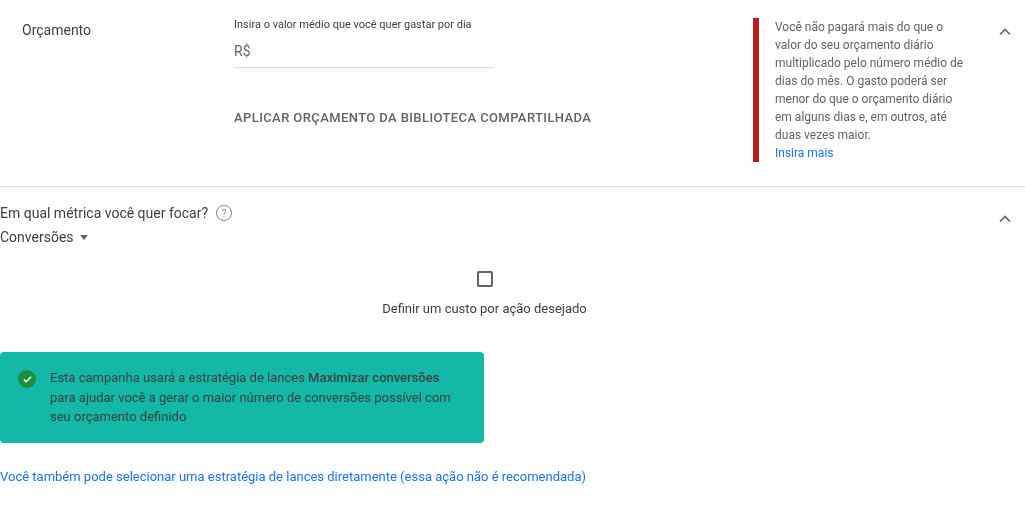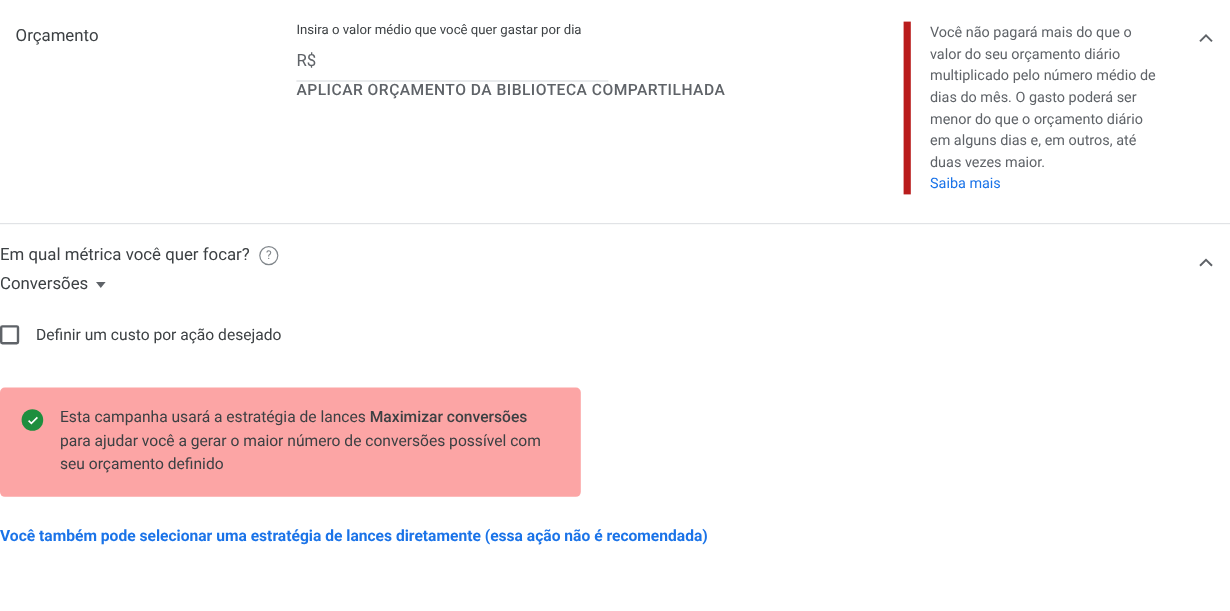--- a/index.html
+++ b/index.html
@@ -12,24 +12,24 @@
   }
   .section {
     display: flex;
     border-bottom: 1px solid #dadce0;
     padding: 18px 0 24px 0;
     background: #fff;
   }
   .section.last { border-bottom: none; }
   .label-col {
     width: 234px;
+    padding-left: 22px;
     padding-top: 4px;
     font-size: 14px;
     color: #3c4043;
-    margin-left: 13px;
   }
   .content-col {
     flex: 1;
     padding-right: 16px;
   }
   .help-col {
     width: 232px;
     border-left: 6px solid #b91c1c;
     padding: 0 16px 0 16px;
     font-size: 12px;
@@ -55,20 +55,21 @@
     display: block;
     width: 240px;
   }
   .input-underline {
     border-bottom: 1px solid #dadce0;
     width: 260px;
     height: 1px;
     margin-top: 2px;
   }
   .apply-lib {
+    margin-top: 42px;
     font-size: 13px;
     color: #5f6368;
     letter-spacing: 0.4px;
     font-weight: 500;
   }
   .learn-more {
     color: #1a73e8;
     font-size: 12px;
     cursor: pointer;
   }
@@ -109,30 +110,31 @@
     color: #80868b;
     margin-top: 10px;
   }
   .checkbox-row {
     display: flex;
     align-items: center;
     gap: 14px;
     margin-top: 26px;
     font-size: 13px;
     color: #3c4043;
+    flex-direction: column;
   }
   .checkbox {
     width: 16px; height: 16px;
     border: 2px solid #5f6368;
     border-radius: 2px;
     background: #fff;
   }
   .notice {
     margin-top: 36px;
-    background: #fca5a5;
+    background: #14b8a6;
     border-radius: 4px;
     padding: 16px 18px;
     display: flex;
     gap: 14px;
     width: 484px;
     font-size: 13px;
     color: #3c4043;
     line-height: 1.5;
   }
   .check-circle {
@@ -143,42 +145,41 @@
     display: flex; align-items: center; justify-content: center;
     margin-top: 2px;
   }
   .check-circle svg { width: 11px; height: 11px; }
   .strong { font-weight: 500; }
   .alt-link {
     margin-top: 26px;
     font-size: 13px;
     color: #1a73e8;
     cursor: pointer;
-    font-weight: bold;
   }
   .chevron svg { width: 20px; height: 20px; }
   .chevron { color: #5f6368; cursor: pointer; }
 </style>
 </head>
 <body>
 
 <div class="section">
   <div class="label-col">Orçamento</div>
   <div class="content-col">
     <div class="field-label">Insira o valor médio que você quer gastar por dia</div>
     <div>
       <span class="currency-prefix">R$</span>
       <div class="input-underline"></div>
     </div>
     <div class="apply-lib">APLICAR ORÇAMENTO DA BIBLIOTECA COMPARTILHADA</div>
   </div>
   <div class="help-col">
     <span>Você não pagará mais do que o valor do seu orçamento diário multiplicado pelo número médio de dias do mês. O gasto poderá ser menor do que o orçamento diário em alguns dias e, em outros, até duas vezes maior.</span>
     <br>
-    <span class="learn-more">Saiba mais</span>
+    <span class="learn-more">Insira mais</span>
   </div>
   <div class="chevron-col">
     <span class="chevron">
       <svg viewBox="0 0 24 24" fill="none" stroke="currentColor" stroke-width="2">
           <polyline points="6 15 12 9 18 15"></polyline>
         </svg>
     </span>
   </div>
 </div>
 

